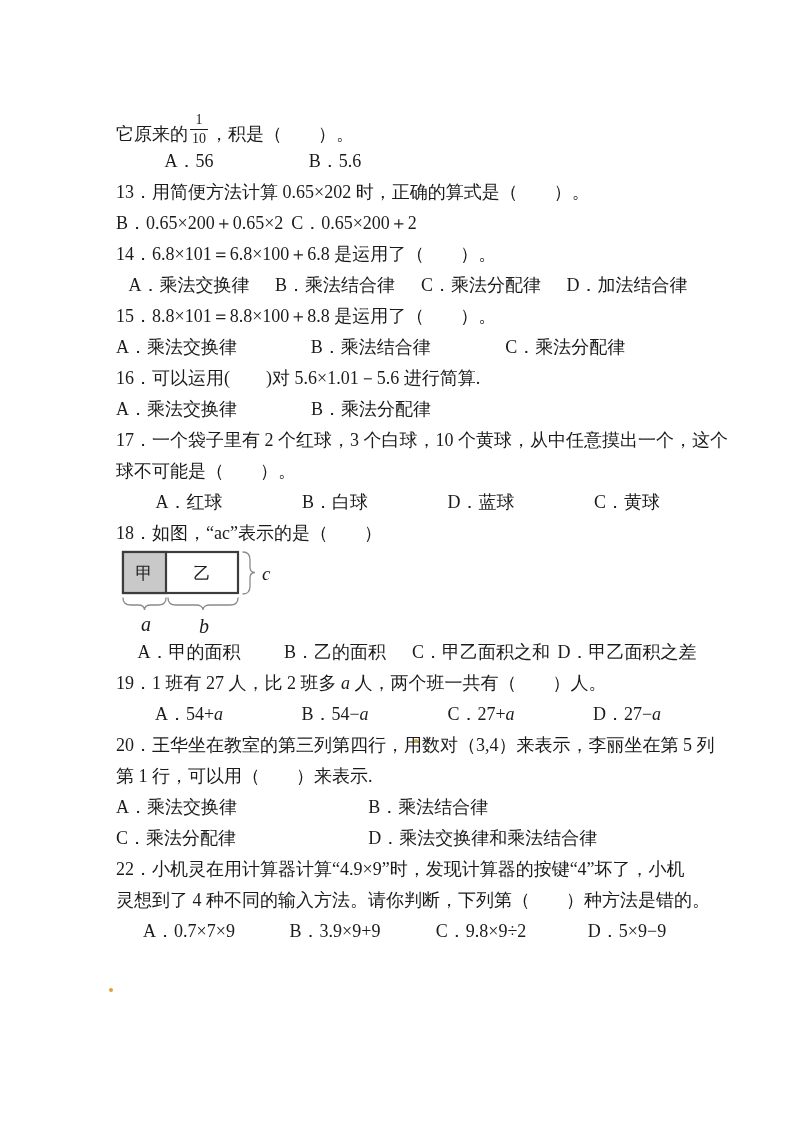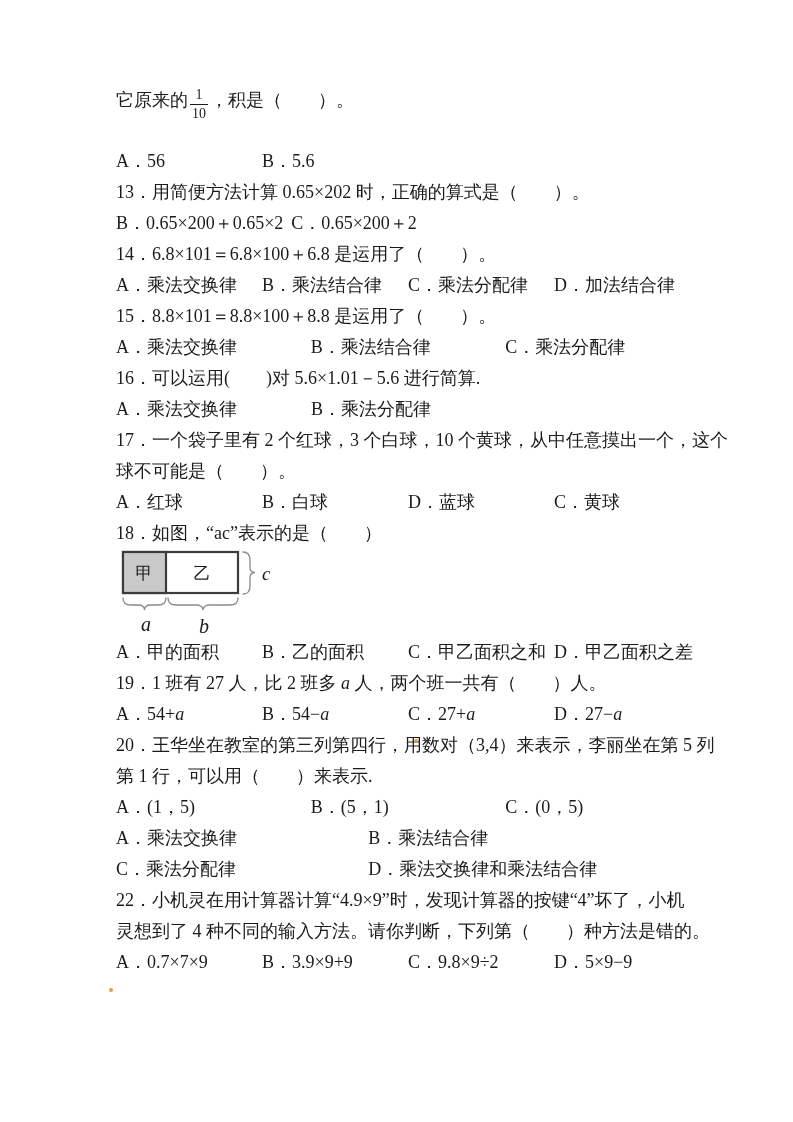--- a/index.html
+++ b/index.html
@@ -6,27 +6,27 @@
   #doc{
     position:relative;
     width:793px;height:1122px;
     background:#ffffff;
     font-family:"Liberation Serif","DejaVu Serif",serif;
     font-size:18px;color:#1b1b1b;
     overflow:hidden;
   }
   .content{position:absolute;left:116px;top:88px;width:584px;}
   .line{height:31px;line-height:31px;white-space:nowrap;}
-  .fracline{height:58px;display:flex;align-items:flex-start;white-space:nowrap;}
+  .fracline{height:58px;display:flex;align-items:flex-end;white-space:nowrap;}
   .frac{display:inline-flex;flex-direction:column;align-items:center;line-height:1;margin:0 2px;font-size:14px;}
   .frac .num{padding:0 2px 2px 2px;}
   .frac .den{border-top:1.3px solid #1b1b1b;padding:2px 2px 0 2px;}
   .opts{display:flex;}
   .opt{display:inline-block;}
-  .o4 .opt{width:25%;}
+  .o4 .opt{width:25%;text-align:center;}
   .o3 .opt{width:33.4%;}
   .o3b .opt:nth-child(1){width:30%;}
   .o3b .opt:nth-child(2){width:29%;}
   .o2 .opt:first-child{width:43.2%;}
   .mvar{font-style:italic;}
   .diagram-line{height:88px;position:relative;}
   .dot{position:absolute;width:4px;height:4px;border-radius:50%;}
   svg text{font-family:"Liberation Serif","DejaVu Serif",serif;}
 </style>
 </head>
@@ -114,25 +114,20 @@
     </div>
     <div class="line opts o4">
       <span class="opt"><span>A．54+</span><span class="mvar">a</span></span>
       <span class="opt"><span>B．54−</span><span class="mvar">a</span></span>
       <span class="opt"><span>C．27+</span><span class="mvar">a</span></span>
       <span class="opt"><span>D．27−</span><span class="mvar">a</span></span>
     </div>
 
     <div class="line">20．王华坐在教室的第三列第四行，用数对（3,4）来表示，李丽坐在第 5 列</div>
     <div class="line">第 1 行，可以用（　　）来表示.</div>
-    <div class="line opts o3">
-      <span class="opt">A．(1，5)</span>
-      <span class="opt">B．(5，1)</span>
-      <span class="opt">C．(0，5)</span>
-    </div>
 
     <div class="line opts o2">
       <span class="opt">A．乘法交换律</span>
       <span class="opt">B．乘法结合律</span>
     </div>
     <div class="line opts o2">
       <span class="opt">C．乘法分配律</span>
       <span class="opt">D．乘法交换律和乘法结合律</span>
     </div>
 

